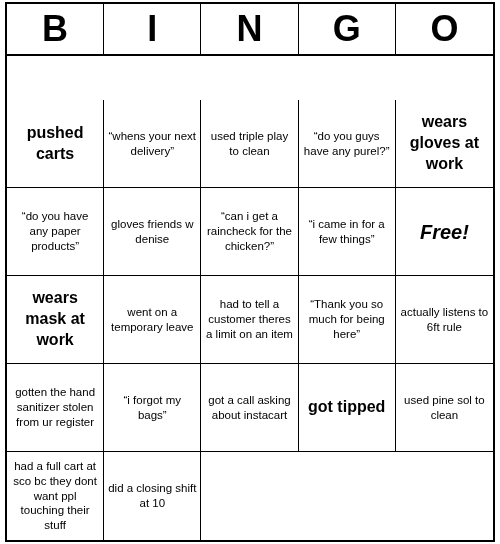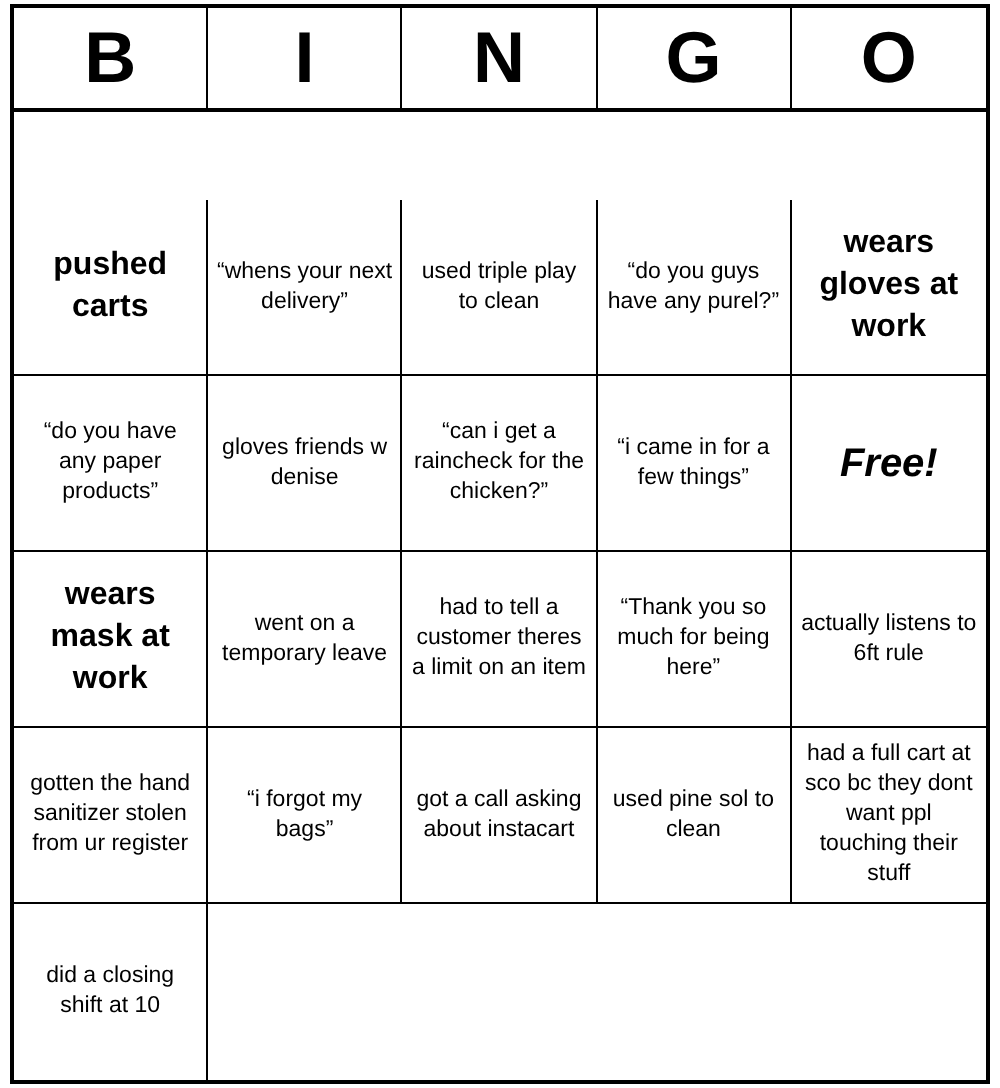--- a/index.html
+++ b/index.html
@@ -90,17 +90,18 @@
       <div class="bingo-cell">“i came in for a few things”</div>
       <div class="bingo-cell free">Free!</div>
       <div class="bingo-cell large-text">wears mask at work</div>
       <div class="bingo-cell">went on a temporary leave</div>
       <div class="bingo-cell">had to tell a customer theres a limit on an item</div>
       <div class="bingo-cell">“Thank you so much for being here”</div>
       <div class="bingo-cell">actually listens to 6ft rule</div>
       <div class="bingo-cell">gotten the hand sanitizer stolen from ur register</div>
       <div class="bingo-cell">“i forgot my bags”</div>
       <div class="bingo-cell">got a call asking about instacart</div>
+      <div class="bingo-cell large-text">got tipped</div>
       <div class="bingo-cell">used pine sol to clean</div>
       <div class="bingo-cell">had a full cart at sco bc they dont want ppl touching their stuff</div>
       <div class="bingo-cell">did a closing shift at 10</div>
     </div>
 </div>
 
 </body></html>

